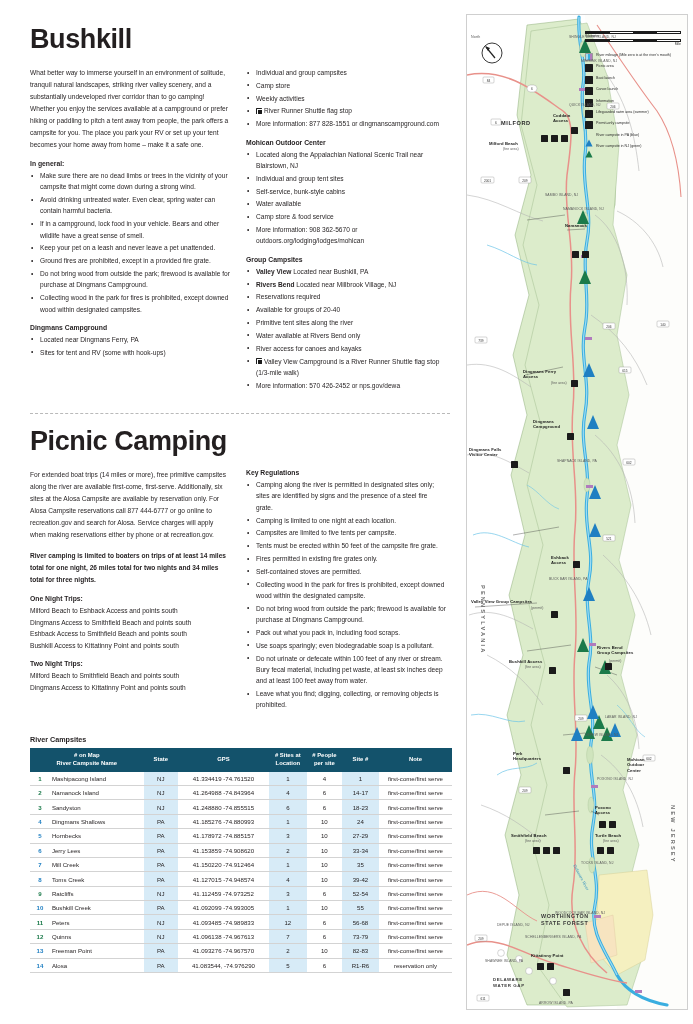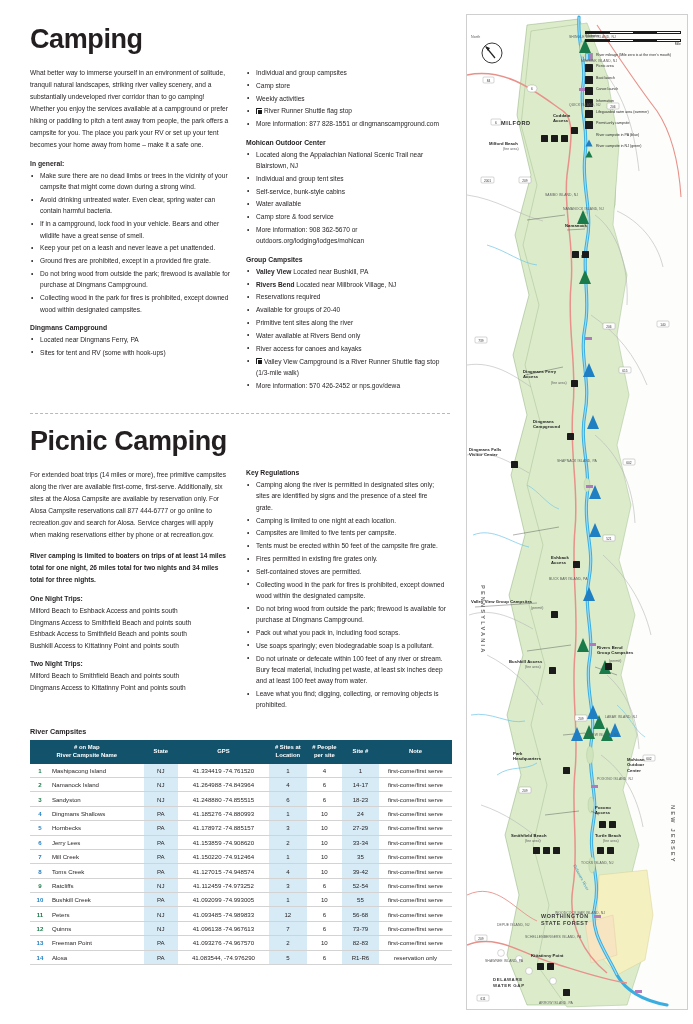--- a/index.html
+++ b/index.html
@@ -49,21 +49,21 @@
     content:""; position:absolute; left:1px; top:1px; width:4px; height:4px;
     border: 0.5px solid #fff;
   }
 
   .divider {
     border-top: 0.8px dashed #b9b9b9;
     margin: 14px 0 14px 0; width: 420px;
   }
 
   
-  .table-wrap { margin-top: 8px; width: 422px; }
+  .table-wrap { margin-top: 16px; width: 422px; }
   .table-title { font-size: 7.2px; font-weight: bold; margin-bottom: 4px; }
   table.camps { border-collapse: collapse; width: 422px; font-size: 6px; }
   table.camps thead th {
     background: #13526b; color: #ffffff; font-weight: bold;
     padding: 4px 2px; line-height: 1.35; vertical-align: middle;
     font-size: 5.9px;
   }
   table.camps tbody td {
     padding: 3.2px 2px; border-bottom: 0.6px solid #d3d3d3;
     vertical-align: middle; color: #231f20; font-size: 6.1px;
@@ -121,21 +121,21 @@
 
   .compass { position:absolute; left: 12px; top: 24px; width: 26px; height: 26px; }
 </style>
 </head>
 <body>
 
 <div class="page">
 
   <div class="content">
 
-    <h1 class="section-title">Camping</h1>
+    <h1 class="section-title">Bushkill</h1>
 
     <div class="two-col">
 
       <div class="col">
         <p class="body">What better way to immerse yourself in an environment of solitude, tranquil natural landscapes, striking river valley scenery, and a substantially undeveloped river corridor than to go camping! Whether you enjoy the services available at a campground or prefer hiking or paddling to pitch a tent away from people, the park offers a campsite for you. The place you park your RV or set up your tent becomes your home away from home – make it a safe one.</p>
 
         <div class="subhead">In general:</div>
         <ul class="bl">
           <li>Make sure there are no dead limbs or trees in the vicinity of your campsite that might come down during a strong wind.</li>
           <li>Avoid drinking untreated water. Even clear, spring water can contain harmful bacteria.</li>

